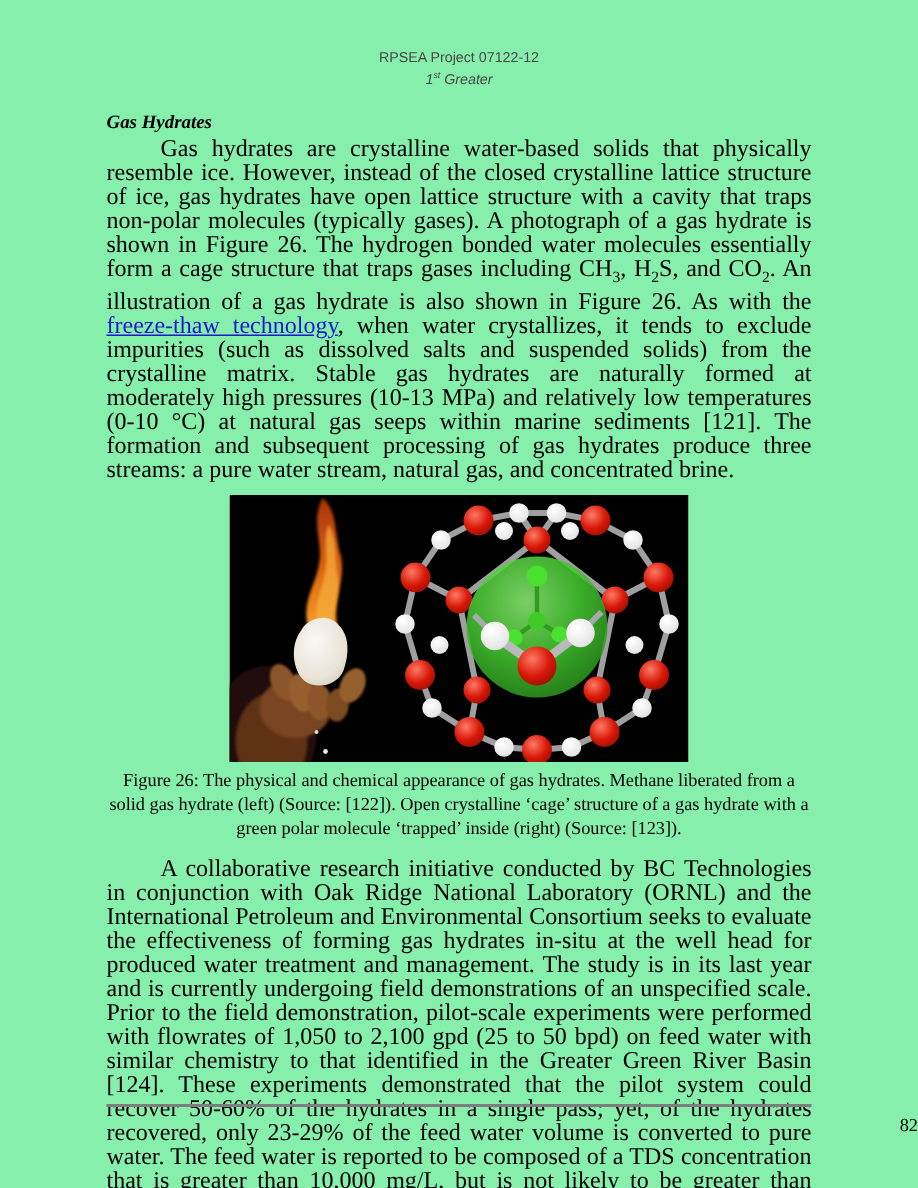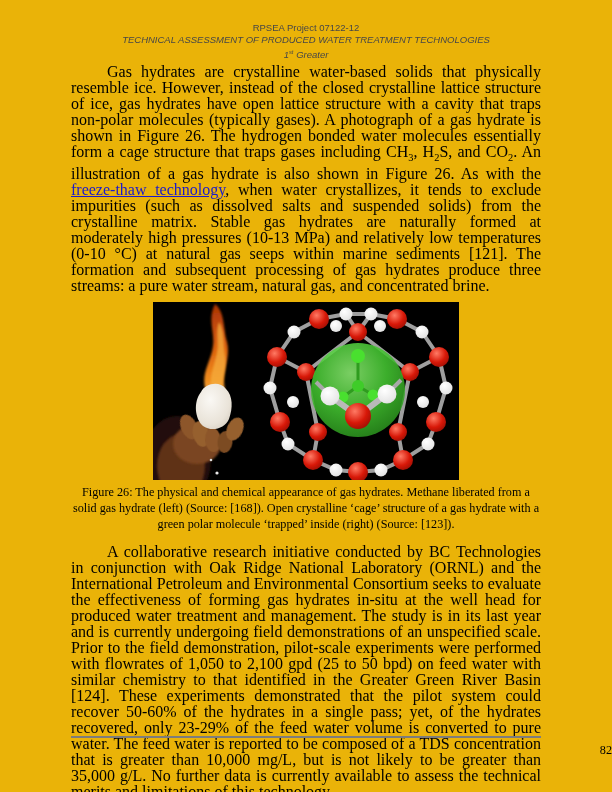--- a/index.html
+++ b/index.html
@@ -1,21 +1,21 @@
 <!DOCTYPE html>
 <html><head>
 <meta charset="utf-8">
 <style>
   html,body{margin:0;padding:0;background:#ffffff;}
   .page{
     position:relative;
     width:612px;height:792px;
-    background:#eab308;
+    background:#86efac;
     box-sizing:border-box;
-    padding:22px 71px 0 71px;
+    padding:33px 71px 0 71px;
     font-family:"Liberation Serif",serif;
     color:#000000;
     overflow:hidden;
   }
   .header{
     font-family:"Liberation Sans",sans-serif;
     color:#474747;
     text-align:center;
     font-size:9.5px;
     line-height:12px;
@@ -69,24 +69,24 @@
     font-size:12.2px;
   }
 </style>
 </head>
 <body>
 
 <div class="page">
 
   <div class="header">
     <div>RPSEA Project 07122-12</div>
-    <div class="italic">TECHNICAL ASSESSMENT OF PRODUCED WATER TREATMENT TECHNOLOGIES</div>
     <div class="italic"><span>1</span><sup>st</sup><span> Greater</span></div>
   </div>
 
+  <div class="section-title">Gas Hydrates</div>
 
   <p class="body-text"><span>Gas hydrates are crystalline water-based solids that physically resemble ice. However, instead of the closed crystalline lattice structure of ice, gas hydrates have open lattice structure with a cavity that traps non-polar molecules (typically gases). A photograph of a gas hydrate is shown in Figure 26. The hydrogen bonded water molecules essentially form a cage structure that traps gases including CH</span><sub>3</sub><span>, H</span><sub>2</sub><span>S, and CO</span><sub>2</sub><span>. An illustration of a gas hydrate is also shown in Figure 26. As with the </span><a class="doc-link">freeze-thaw technology</a><span>, when water crystallizes, it tends to exclude impurities (such as dissolved salts and suspended solids) from the crystalline matrix. Stable gas hydrates are naturally formed at moderately high pressures (10-13 MPa) and relatively low temperatures (0-10 °C) at natural gas seeps within marine sediments [121]. The formation and subsequent processing of gas hydrates produce three streams: a pure water stream, natural gas, and concentrated brine.</span></p>
 
   <svg class="figure-wrap" viewBox="0 0 306 178" xmlns="http://www.w3.org/2000/svg">
     <defs>
       <linearGradient id="flameOuter" x1="0" y1="0" x2="0" y2="1">
         <stop offset="0" stop-color="#a93305"></stop>
         <stop offset="0.45" stop-color="#d95f0d"></stop>
         <stop offset="0.8" stop-color="#ef8c1d"></stop>
         <stop offset="1" stop-color="#f5b051"></stop>
@@ -185,21 +185,21 @@
       <g>
         <path d="M72,94 L100,114 L129,92" stroke="#b9b9b9" stroke-width="6" fill="none"></path>
         <path d="M72,94 L58,80 M129,92 L143,78" stroke="#a8a8a8" stroke-width="4" fill="none"></path>
         <circle cx="72" cy="94" r="9.5" fill="url(#whiteGrad)"></circle>
         <circle cx="129" cy="92" r="9.5" fill="url(#whiteGrad)"></circle>
         <circle cx="100" cy="114" r="13" fill="url(#redGrad)"></circle>
       </g>
     </g>
   </svg>
 
-  <div class="caption">Figure 26: The physical and chemical appearance of gas hydrates. Methane liberated from a solid gas hydrate (left) (Source: [168]). Open crystalline ‘cage’ structure of a gas hydrate with a green polar molecule ‘trapped’ inside (right) (Source: [123]).</div>
+  <div class="caption">Figure 26: The physical and chemical appearance of gas hydrates. Methane liberated from a solid gas hydrate (left) (Source: [122]). Open crystalline ‘cage’ structure of a gas hydrate with a green polar molecule ‘trapped’ inside (right) (Source: [123]).</div>
 
   <p class="body-text" style="margin-top:12px;">A collaborative research initiative conducted by BC Technologies in conjunction with Oak Ridge National Laboratory (ORNL) and the International Petroleum and Environmental Consortium seeks to evaluate the effectiveness of forming gas hydrates in-situ at the well head for produced water treatment and management. The study is in its last year and is currently undergoing field demonstrations of an unspecified scale. Prior to the field demonstration, pilot-scale experiments were performed with flowrates of 1,050 to 2,100 gpd (25 to 50 bpd) on feed water with similar chemistry to that identified in the Greater Green River Basin [124]. These experiments demonstrated that the pilot system could recover 50-60% of the hydrates in a single pass; yet, of the hydrates recovered, only 23-29% of the feed water volume is converted to pure water. The feed water is reported to be composed of a TDS concentration that is greater than 10,000 mg/L, but is not likely to be greater than 35,000 g/L. No further data is currently available to assess the technical merits and limitations of this technology.</p>
 
   <div class="back-link-row">
     <a class="doc-link">Back to the form of technologies</a>
   </div>
 
   <div class="footer-rule"></div>
   <div class="page-number">82</div>
 

